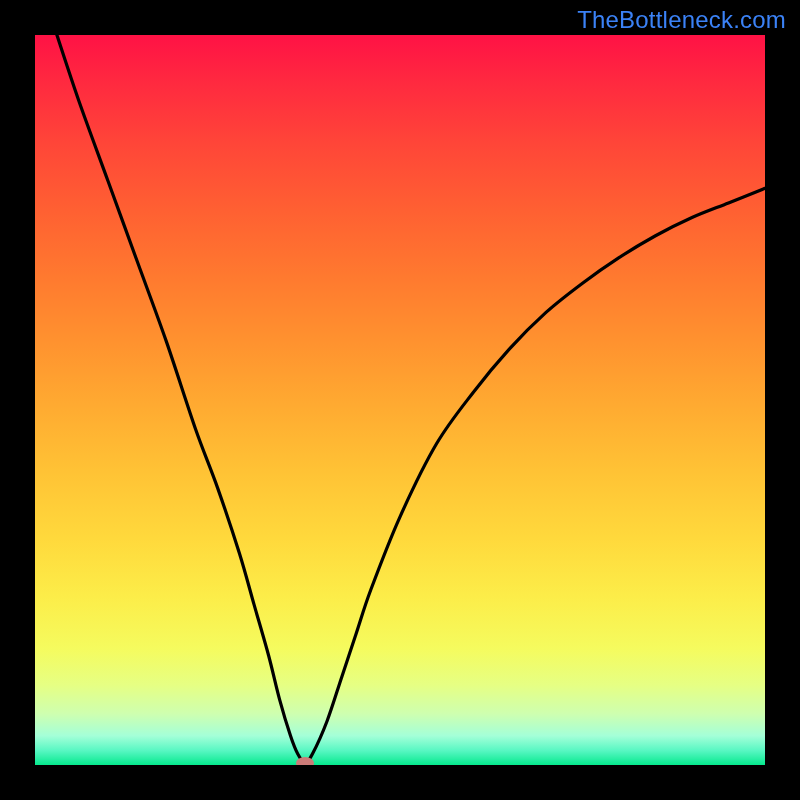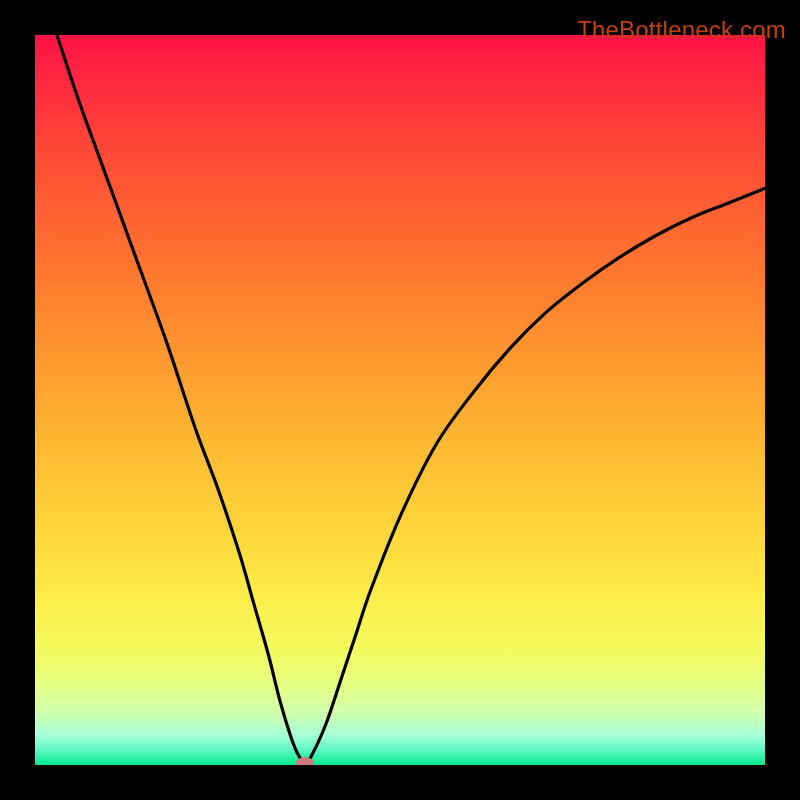--- a/index.html
+++ b/index.html
@@ -6,23 +6,23 @@
   body {
     width: 800px;
     height: 800px;
     background: #000;
     position: relative;
     font-family: Arial, Helvetica, sans-serif;
     overflow: hidden;
   }
   .watermark {
     position: absolute;
-    top: 16px;
+    top: 6px;
     right: 14px;
-    color: #c2410c;
+    color: #3b82f6;
     font-size: 24px;
     font-weight: 400;
     z-index: 5;
     letter-spacing: 0.2px;
   }
   .plot-area {
     position: absolute;
     left: 35px;
     top: 35px;
     width: 730px;

